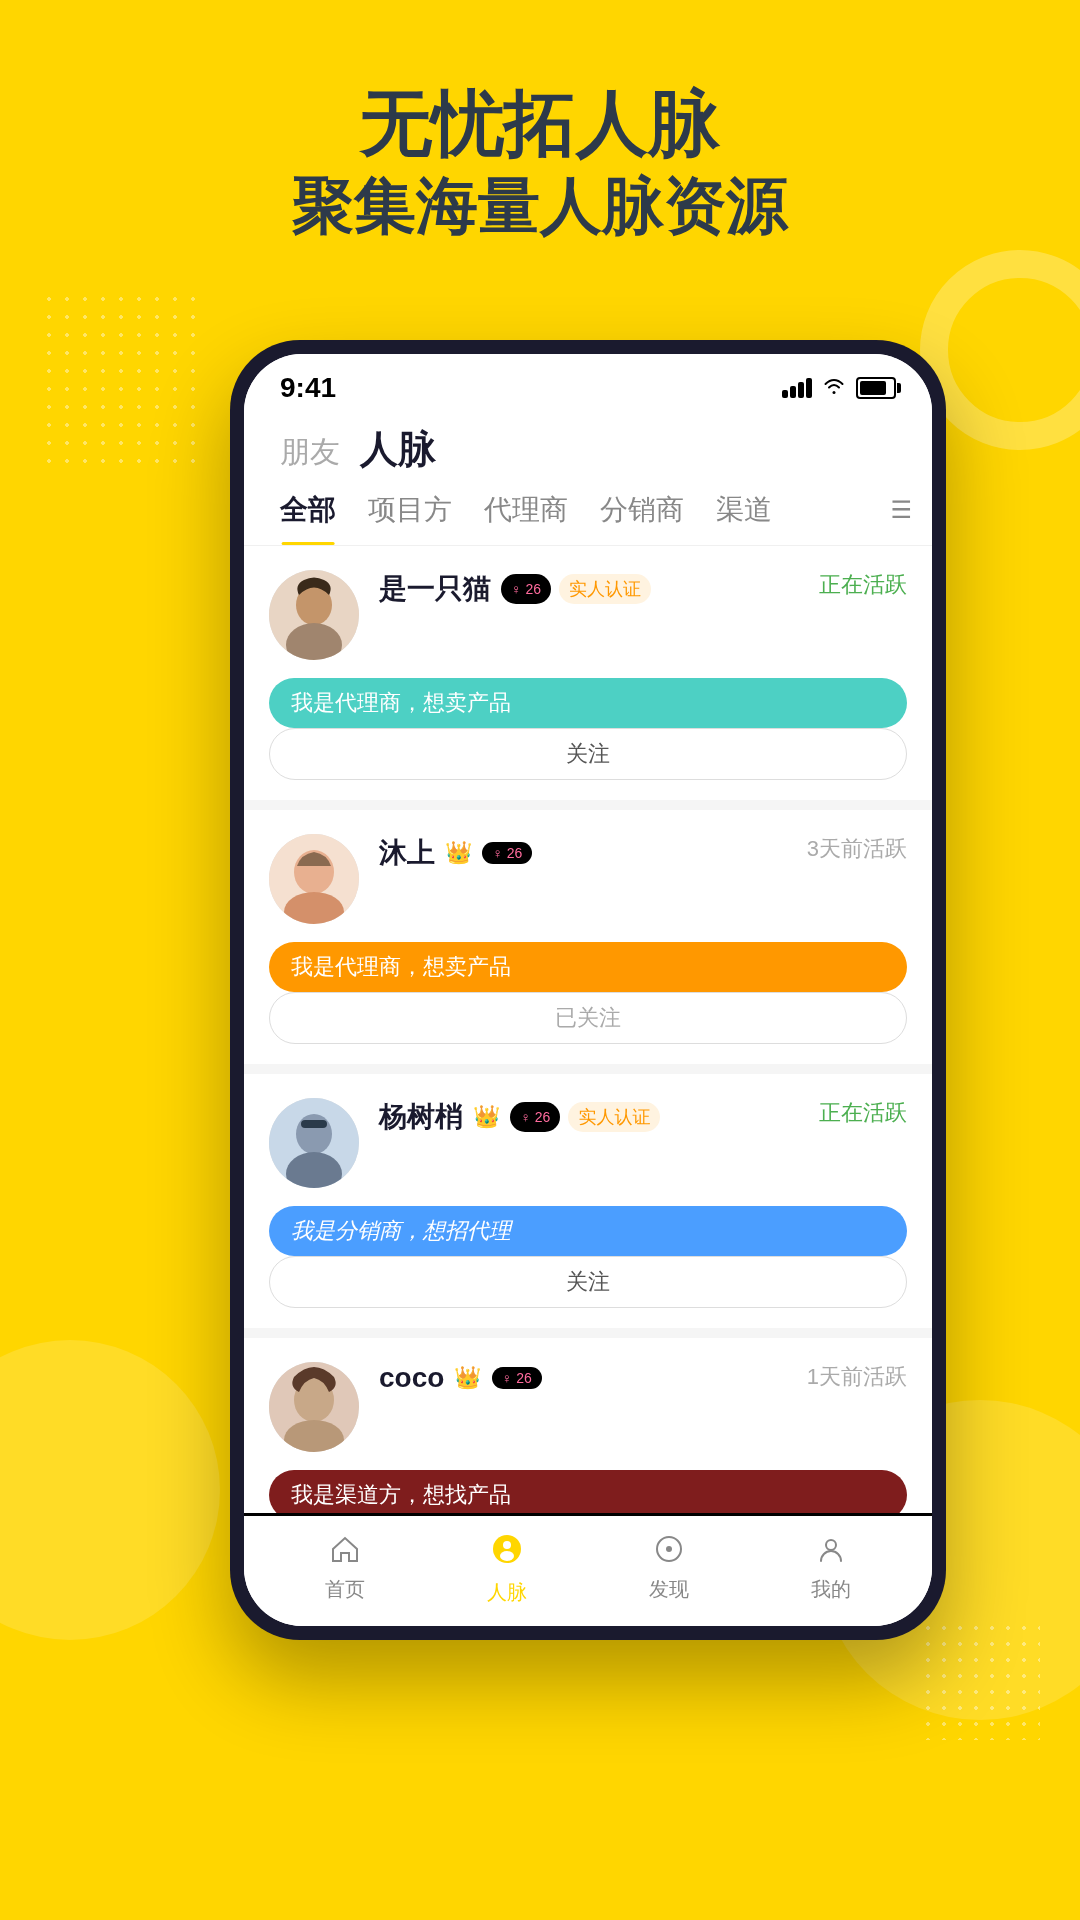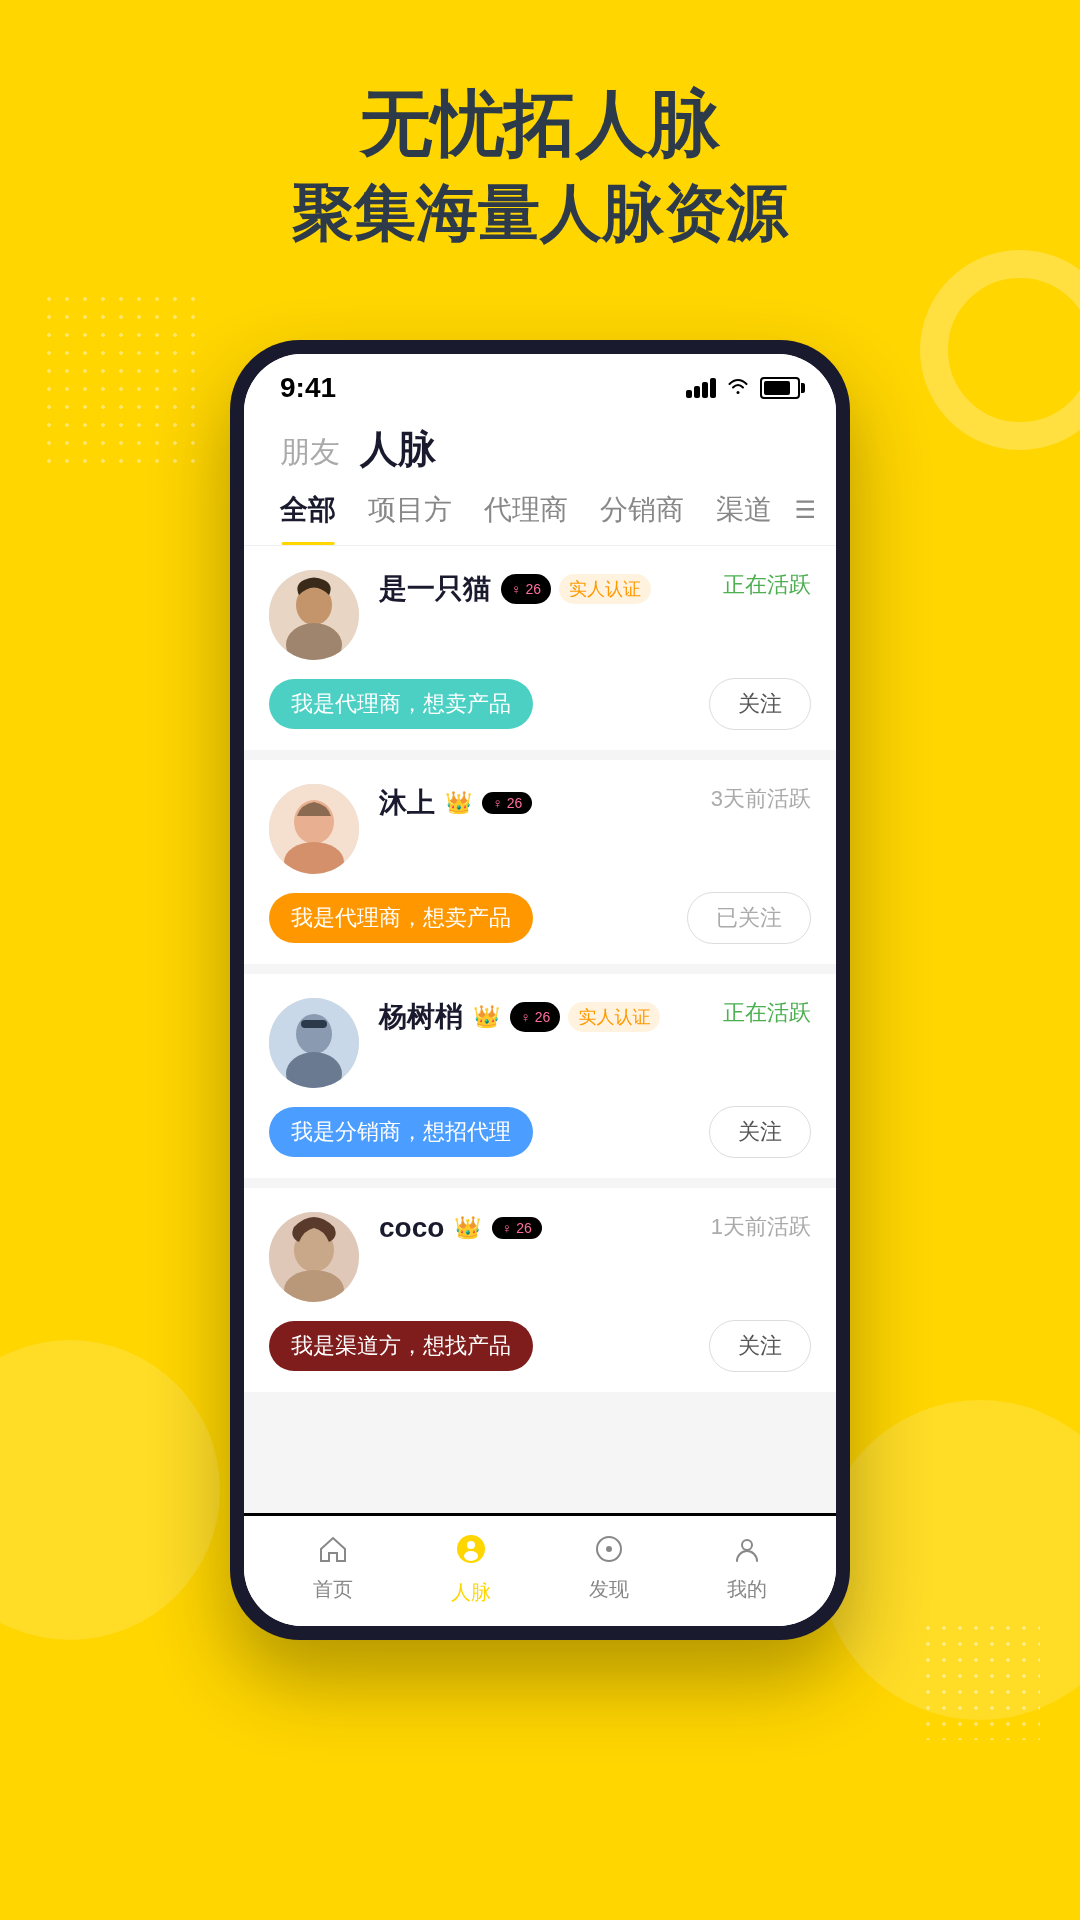--- a/index.html
+++ b/index.html
@@ -81,35 +81,35 @@
       font-size: 72px;
       font-weight: 700;
       color: #2d3a4a;
       line-height: 1.2;
     }
     .header-line2 {
       font-size: 62px;
       font-weight: 800;
       color: #2d3a4a;
       line-height: 1.2;
-      margin-top: 10px;
+      margin-top: 3px;
     }
 
     
     .phone-wrapper {
       position: absolute;
       top: 340px;
       left: 50%;
       transform: translateX(-50%);
       width: 620px;
       height: 1300px;
     }
 
     .phone-frame {
-      width: 620px;
+      width: 716px;
       height: 1300px;
       background: #1a1a2e;
       border-radius: 70px;
       padding: 14px;
       box-shadow: 0 40px 80px rgba(0,0,0,0.3);
       position: relative;
     }
 
     .phone-screen {
       width: 100%;
@@ -333,36 +333,36 @@
       white-space: nowrap;
       flex-shrink: 0;
     }
 
     .contact-status.inactive {
       color: #aaa;
     }
 
     .contact-bottom {
       display: flex;
-      align-items: center;
       justify-content: space-between;
       margin-top: 18px;
+      flex-direction: column;
     }
 
     .contact-desc {
       font-size: 22px;
       color: #fff;
       padding: 10px 22px;
       border-radius: 30px;
       white-space: nowrap;
     }
 
     .desc-teal { background: #4DD0C4; }
     .desc-orange { background: #FF9800; }
-    .desc-blue { background: #4B9EFF; }
+    .desc-blue { background: #4B9EFF; font-style: italic; }
     .desc-pink { background: #7f1d1d; }
 
     .follow-btn {
       border: 1.5px solid #ddd;
       background: #fff;
       border-radius: 30px;
       font-size: 22px;
       color: #555;
       padding: 10px 28px;
       cursor: pointer;

